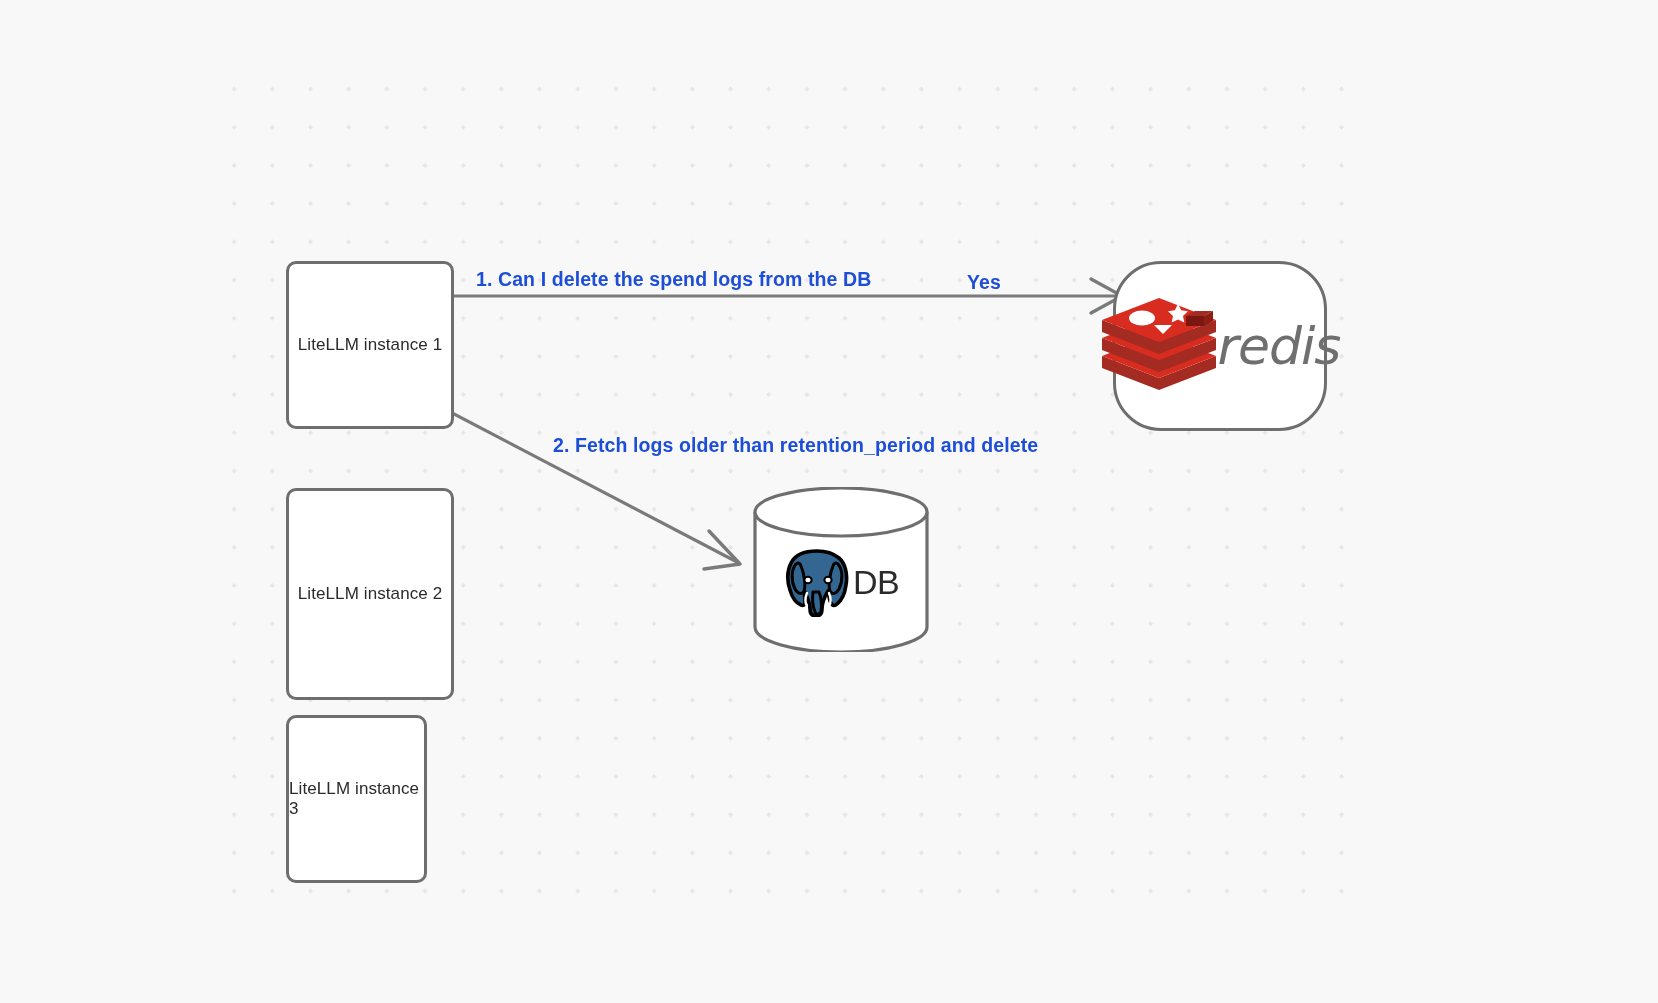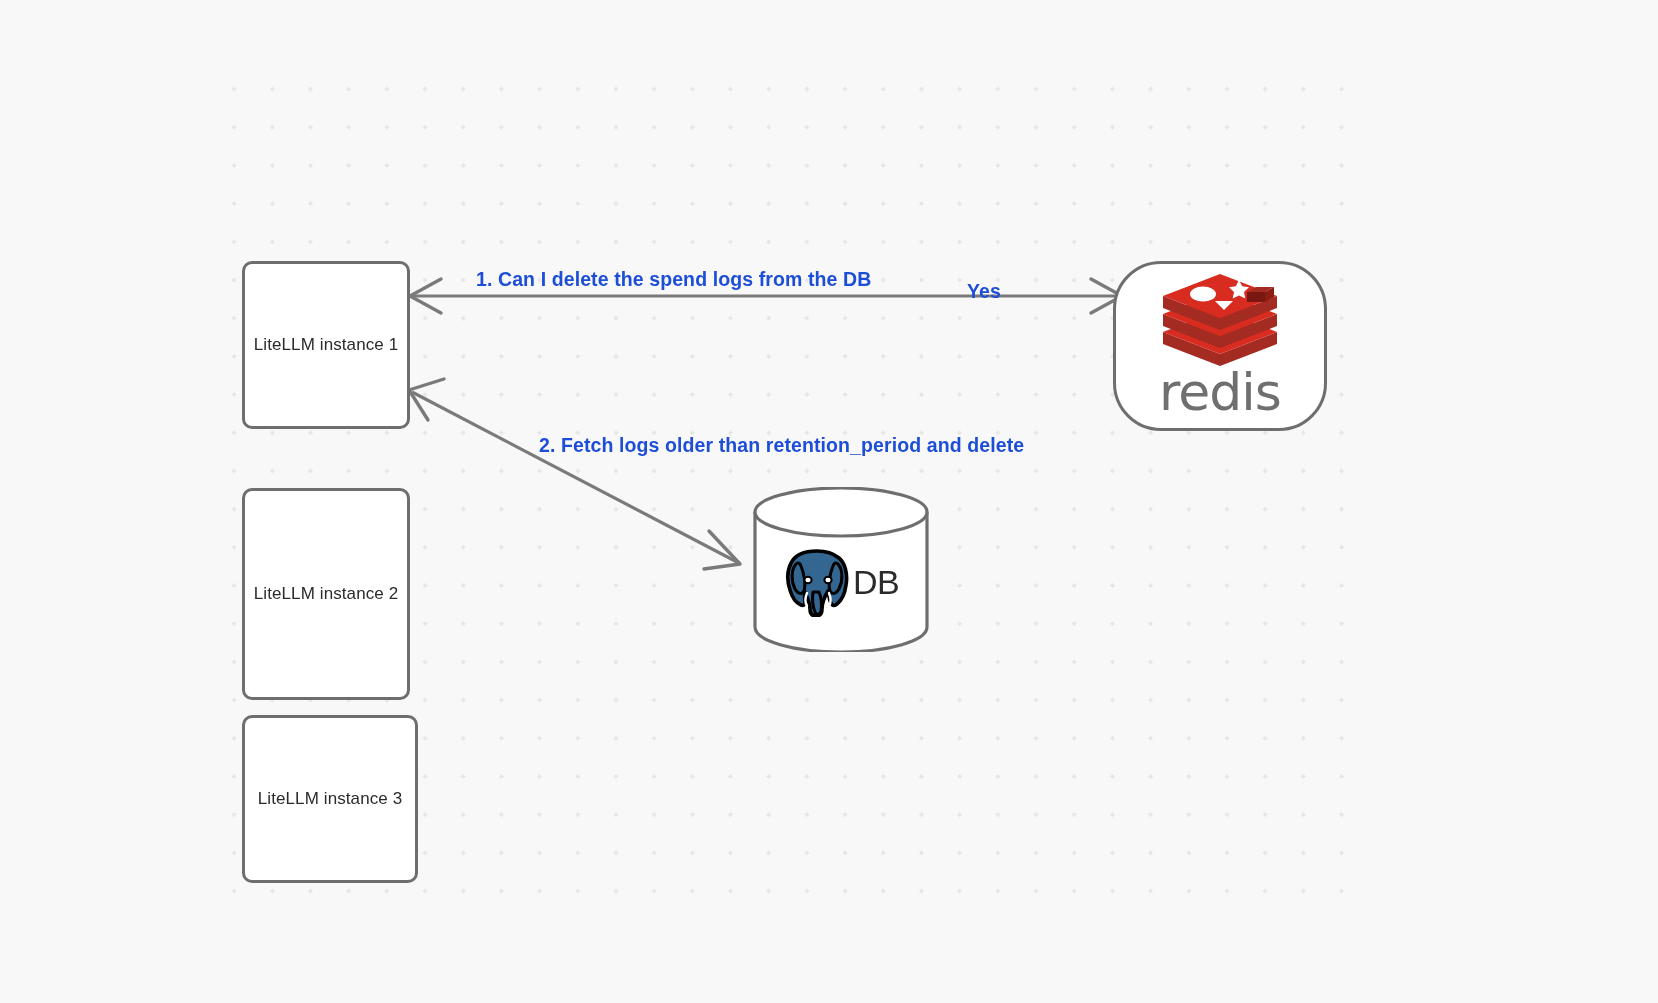--- a/index.html
+++ b/index.html
@@ -32,44 +32,46 @@
   }
   .node-box {
     position: absolute;
     background: #ffffff;
     border: 3px solid #6e6e6e;
     border-radius: 10px;
     box-sizing: border-box;
     display: flex;
     align-items: center;
     justify-content: center;
+    margin-left: 44px;
   }
   .node-box-label {
     font-size: 17px;
     color: #2b2b2b;
     letter-spacing: 0.1px;
     font-weight: 400;
   }
   .redis-node {
     position: absolute;
     background: #ffffff;
     border: 3px solid #6e6e6e;
     border-radius: 48px;
     box-sizing: border-box;
     display: flex;
     flex-direction: column;
     align-items: center;
     justify-content: center;
   }
   .redis-logo-wrap {
     display: flex;
-    flex-direction: column;
+    flex-direction: row;
     align-items: center;
     justify-content: center;
     transform: translateY(-2px);
+    font-style: italic;
   }
   .redis-wordmark {
     font-size: 52px;
     font-weight: 400;
     color: #6f6f6f;
     letter-spacing: -1px;
     line-height: 0.85;
     margin-top: 4px;
     font-family: "DejaVu Sans", sans-serif;
   }
@@ -134,21 +136,21 @@
   </svg>
 
   <div class="node-box" style="left:242px; top:261px; width:168px; height:168px;">
     <span class="node-box-label">LiteLLM instance 1</span>
   </div>
 
   <div class="node-box" style="left:242px; top:488px; width:168px; height:212px;">
     <span class="node-box-label">LiteLLM instance 2</span>
   </div>
 
-  <div class="node-box" style="left:242px; top:715px; width:176px; height:168px;">
+  <div class="node-box" style="left:242px; top:715px; width:141px; height:168px;">
     <span class="node-box-label">LiteLLM instance 3</span>
   </div>
 
   <div class="redis-node" style="left:1113px; top:261px; width:214px; height:170px;">
     <div class="redis-logo-wrap">
       <svg width="118" height="92" viewBox="0 0 118 92">
 
         <path d="M59 92 L2 70 L2 58 L59 80 L116 58 L116 70 Z" fill="#a32b21"></path>
         <path d="M59 80 L2 58 L59 36 L116 58 Z" fill="#d82c20"></path>
 
@@ -209,17 +211,17 @@
           <path d="M24 46 C22 51 22 56 24 59" fill="none" stroke="#ffffff" stroke-width="2.4" stroke-linecap="round"></path>
           <path d="M46 46 C48 51 48 56 46 59" fill="none" stroke="#ffffff" stroke-width="2.4" stroke-linecap="round"></path>
         </g>
       </svg>
       <span class="db-text">DB</span>
     </div>
   </div>
 
   <div class="edge-label" style="left:476px; top:268px;">1.  Can I delete the spend logs from the DB</div>
 
-  <div class="edge-label" style="left:967px; top:280px;">Yes</div>
-
-  <div class="edge-label" style="left:539px; top:434px;">2.  Fetch logs older than retention_period and delete</div>
+  <div class="edge-label" style="left:967px; top:271px;">Yes</div>
+
+  <div class="edge-label" style="left:553px; top:434px;">2.  Fetch logs older than retention_period and delete</div>
 
 </div>
 
 </body></html>

